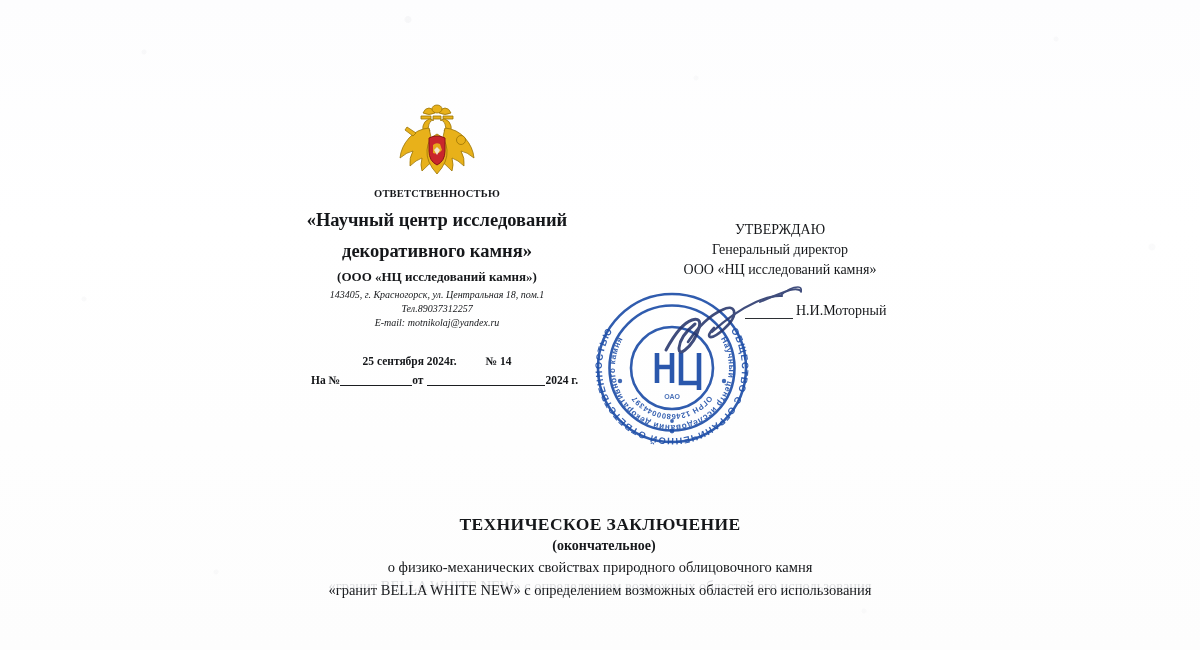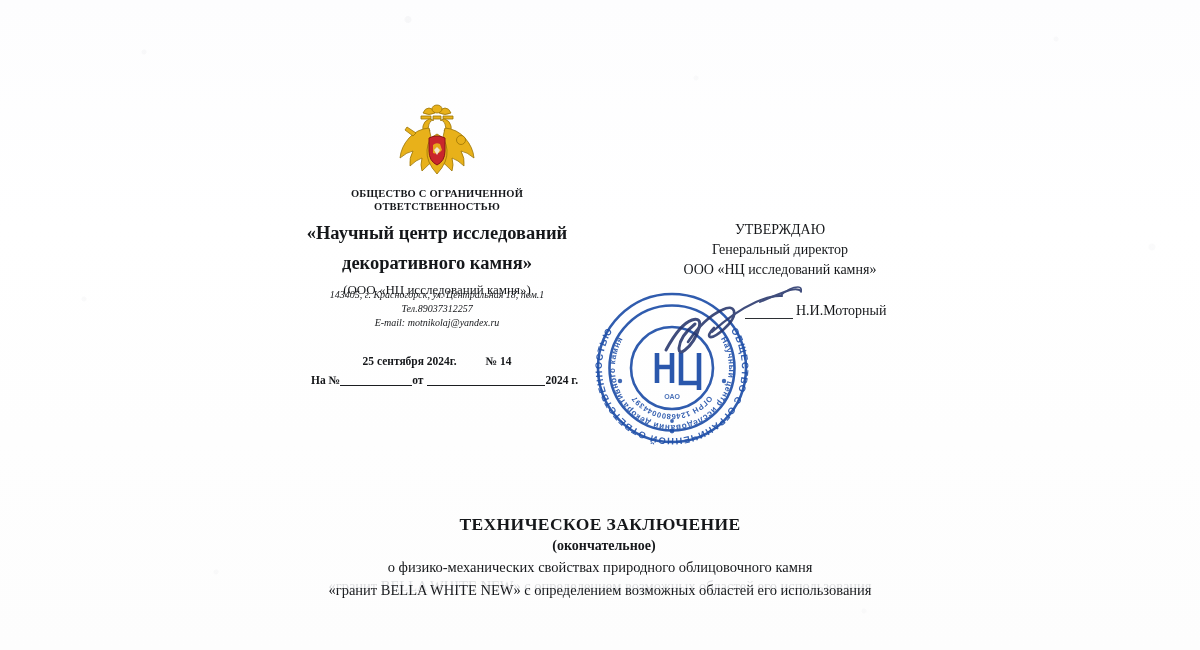--- a/index.html
+++ b/index.html
@@ -59,21 +59,21 @@
     margin: 0;
   }
   .org-name {
     font-size: 18.5px;
     font-weight: bold;
     line-height: 1.18;
     margin: 9px 0 0;
   }
   .org-short {
     font-size: 13px;
-    font-weight: normal;
+    font-weight: bold;
     margin: 7px 0 0;
   }
 
   .contacts {
     position: absolute;
     left: 287px;
     top: 288px;
     width: 300px;
     text-align: center;
     font-style: italic;
@@ -233,21 +233,20 @@
         <circle cx="72" cy="36" r="4.5"></circle>
       </g>
 
       <g>
         <path d="M40 34 q8-4 16 0 v13 q0 10-8 14 q-8-4-8-14z" fill="#c9262c" stroke="#8a1418" stroke-width="1"></path>
         <path d="M44 41 q3-3 7-1 l2 6 q-4 5-9 3z" fill="#e8b11a" opacity=".92"></path>
         <path d="M48 43 l3 3-3 5-3-5z" fill="#f2f0ec" opacity=".85"></path>
       </g>
     </svg>
 
-    <p class="org-type">ОБЩЕСТВО С ОГРАНИЧЕННОЙ</p>
     <p class="org-type">ОТВЕТСТВЕННОСТЬЮ</p>
 
     <p class="org-name">«Научный центр исследований</p>
     <p class="org-name">декоративного камня»</p>
 
     <p class="org-short">(ООО «НЦ исследований камня»)</p>
   </div>
 
   <div class="contacts">
     <div>143405, г. Красногорск, ул. Центральная 18, пом.1</div>

